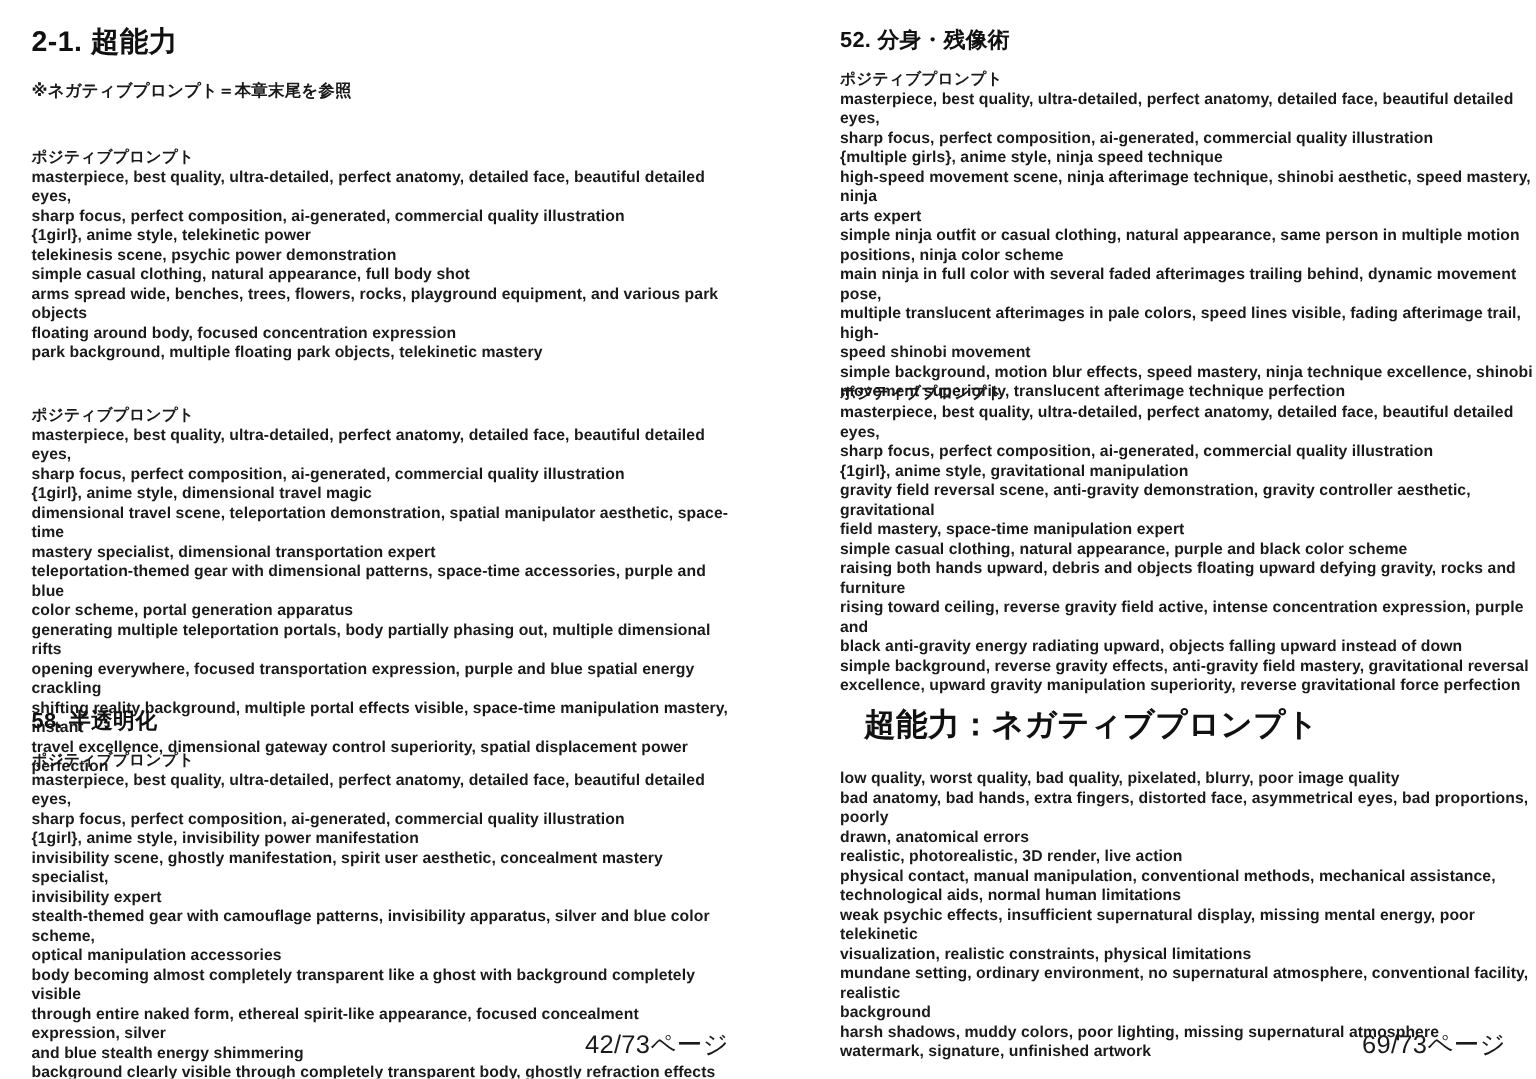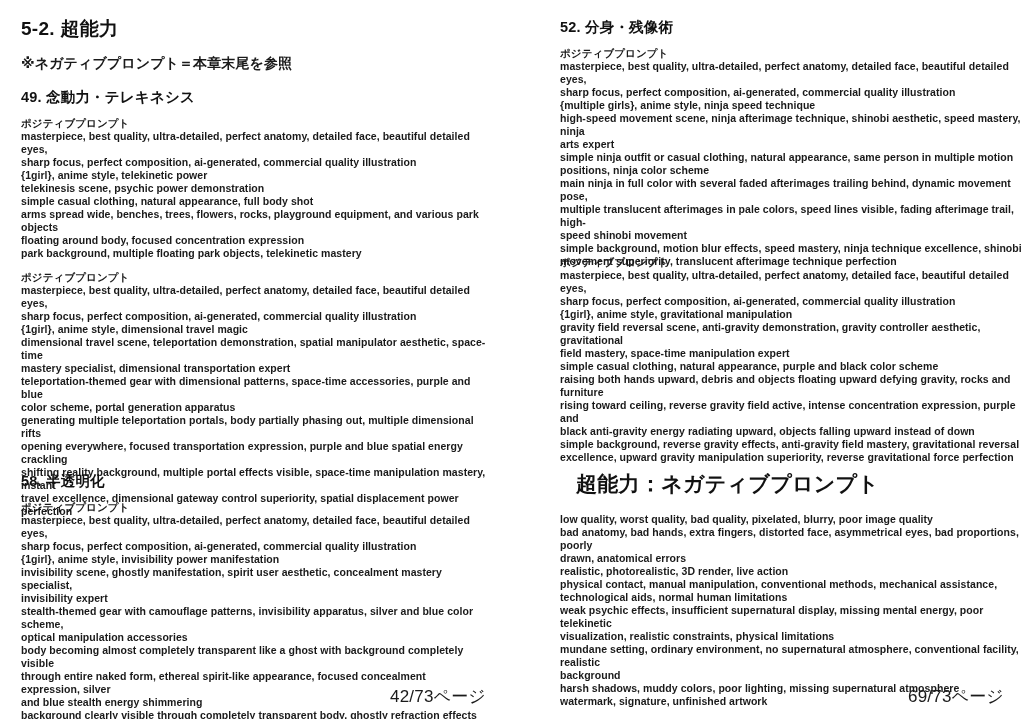--- a/index.html
+++ b/index.html
@@ -34,21 +34,21 @@
   .doc-title {
     font-size: 19px;
     font-weight: 700;
     letter-spacing: 0.3px;
     color: #111111;
     margin: 0;
     padding: 0;
     line-height: 1.2;
   }
   .doc-note {
-    font-size: 14px;
+    font-size: 11px;
     font-weight: 700;
     color: #1a1a1a;
     line-height: 1.3;
     margin: 0;
     letter-spacing: 0.1px;
   }
   .section-title {
     font-size: 14.5px;
     font-weight: 700;
     color: #111111;
@@ -94,26 +94,25 @@
   
   .abs { position: absolute; }
 </style>
 </head>
 <body>
 
 <div class="page">
 
   <div class="col col-left">
 
-    <h1 class="doc-title abs" style="left:0; top:18px;">5-2. 超能力</h1>
+    <h1 class="doc-title abs" style="left:0; top:18px;">2-1. 超能力</h1>
 
     <div class="doc-note abs" style="left:0; top:54px;">※ネガティブプロンプト＝本章末尾を参照</div>
 
     <div class="abs" style="left:0; top:88px;">
-      <h2 class="section-title">49. 念動力・テレキネシス</h2>
       <div class="prompt-label" style="margin-top:11px;">ポジティブプロンプト</div>
       <div class="prompt-body">masterpiece, best quality, ultra-detailed, perfect anatomy, detailed face, beautiful detailed eyes,
 sharp focus, perfect composition, ai-generated, commercial quality illustration
 {1girl}, anime style, telekinetic power
 telekinesis scene, psychic power demonstration
 simple casual clothing, natural appearance, full body shot
 arms spread wide, benches, trees, flowers, rocks, playground equipment, and various park objects
 floating around body, focused concentration expression
 park background, multiple floating park objects, telekinetic mastery</div>
     </div>

